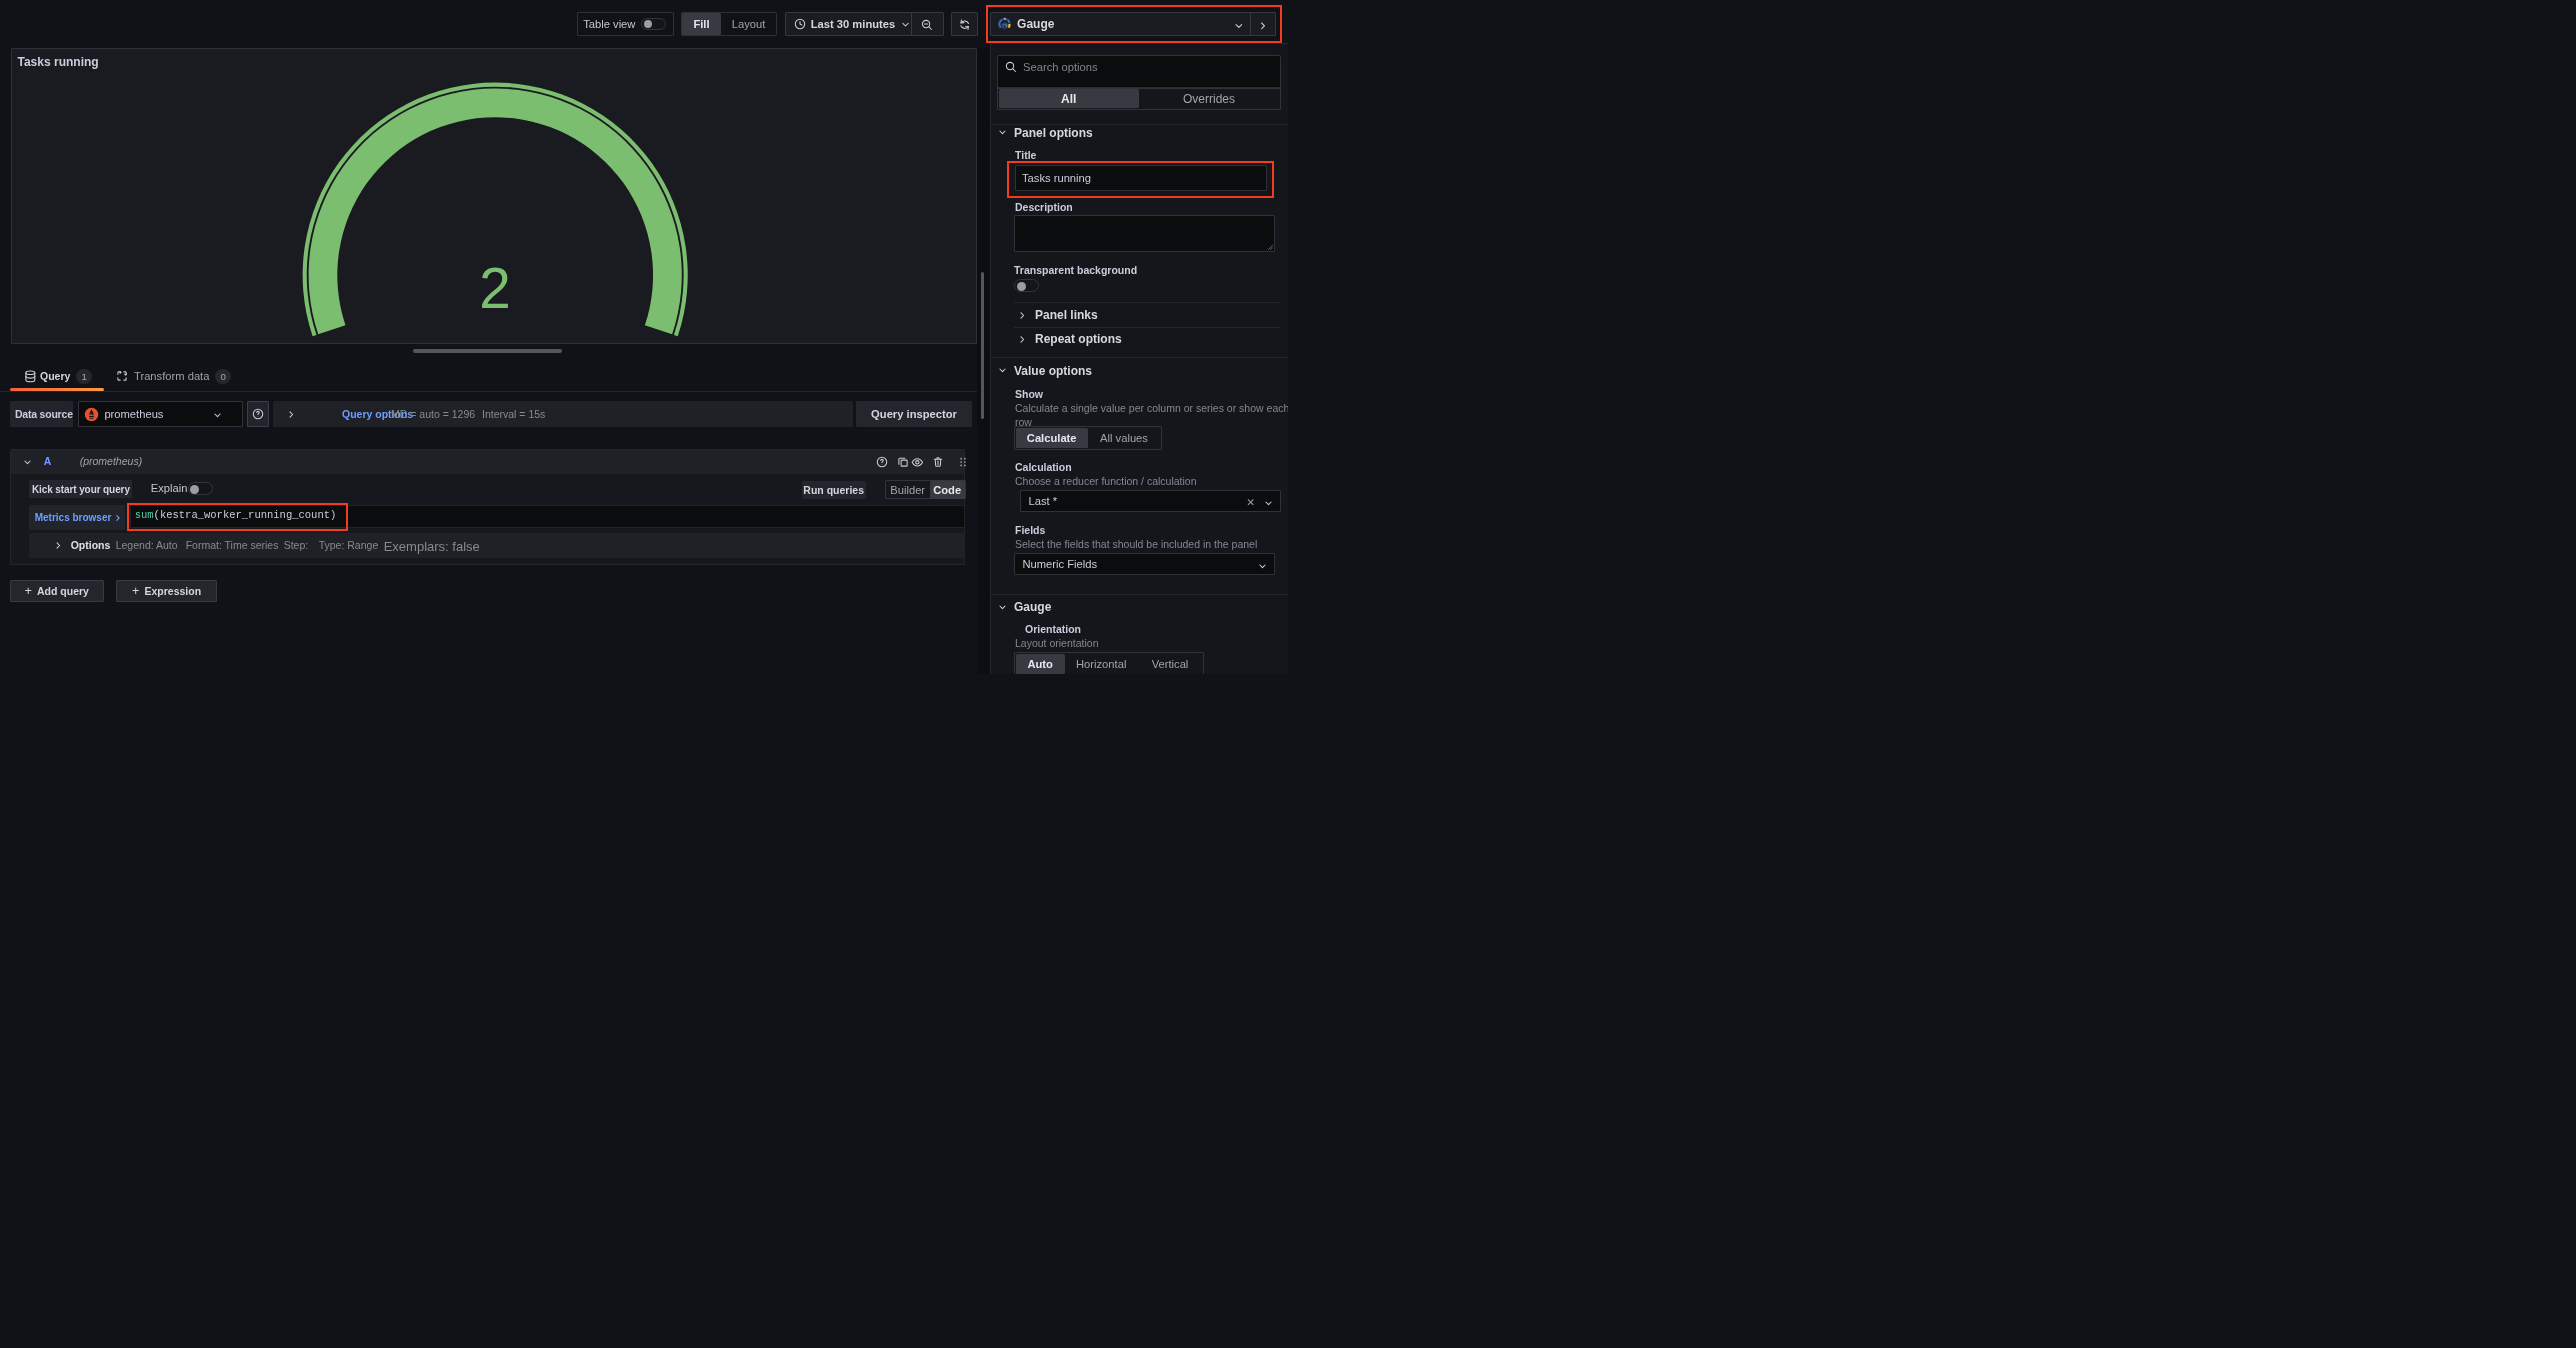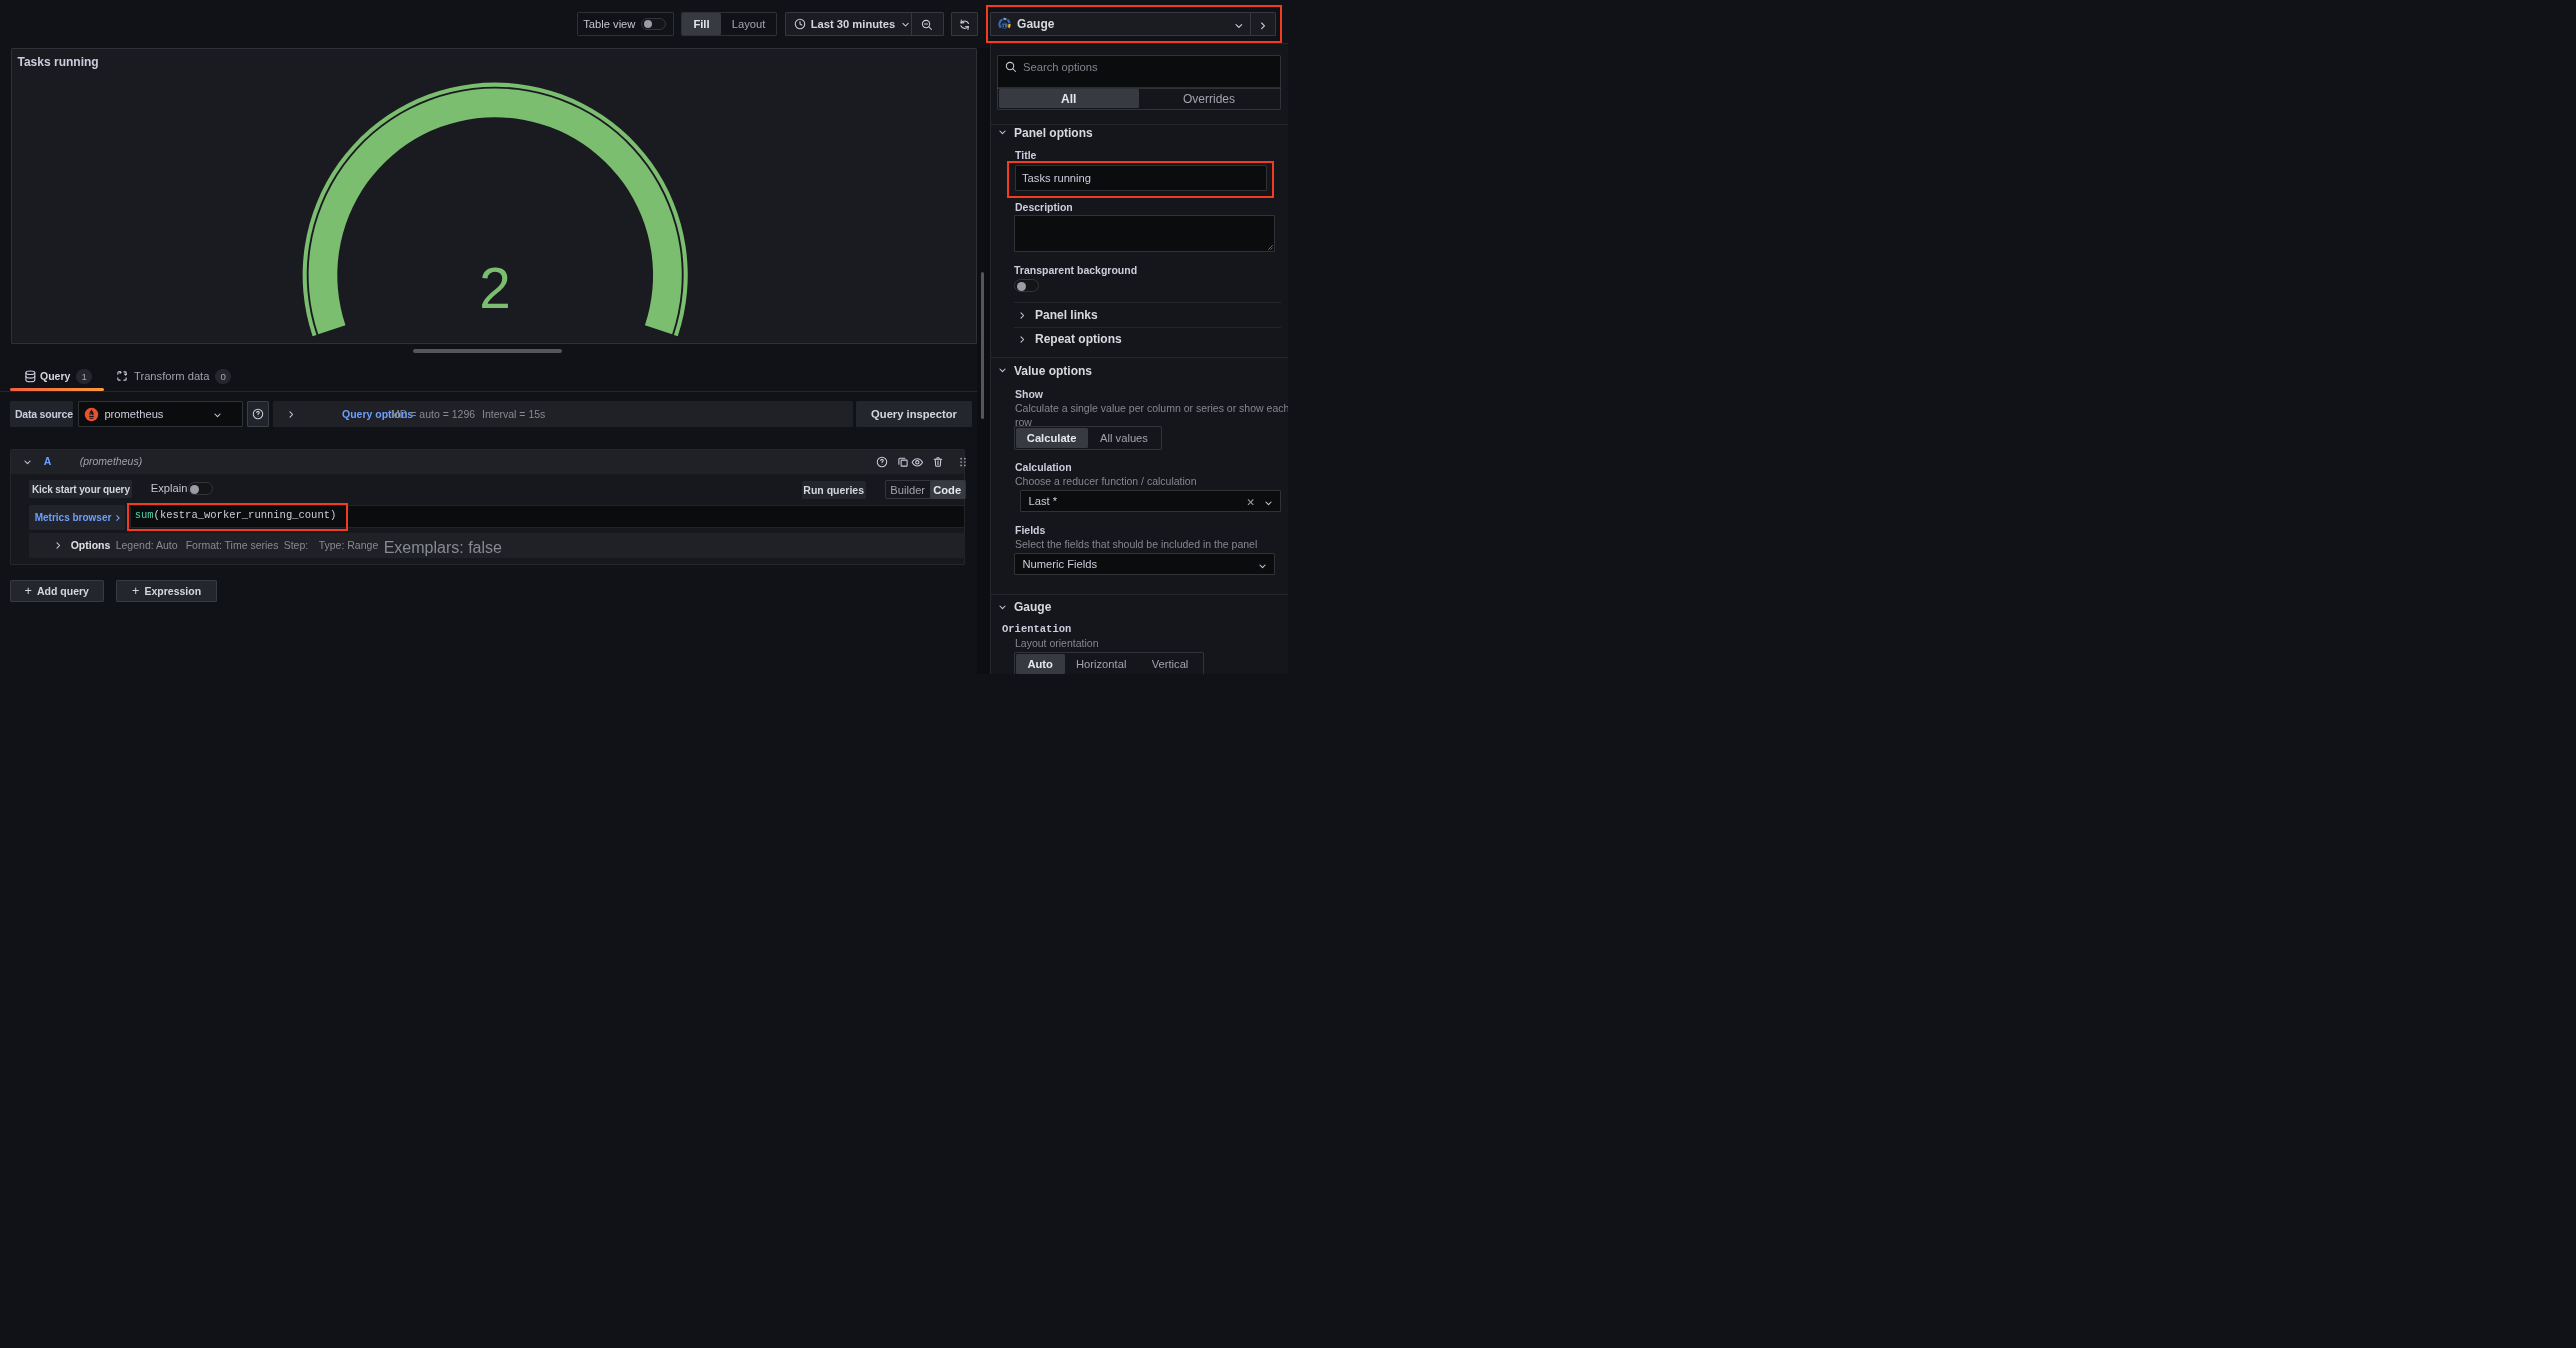--- a/index.html
+++ b/index.html
@@ -206,21 +206,21 @@
 
   <div class="abs" style="left:18px; top:83px; width:936px; height:25px; background:#1f2127; border-radius:1.5px;">
     <svg class="ico" style="position:absolute; left:25px; top:7.5px;" width="9" height="9" viewBox="0 0 12 12">
           <path d="M4 2.5 L7.5 6 L4 9.5"></path>
         </svg>
     <span style="position:absolute; left:42px; top:6px; font-size:10.5px; font-weight:700; color:#e0e1e7;">Options</span>
     <span class="txt-sec" style="position:absolute; left:87px; top:6px; font-size:10.5px;">Legend: Auto</span>
     <span class="txt-sec" style="position:absolute; left:157px; top:6px; font-size:10.5px;">Format: Time series</span>
     <span class="txt-sec" style="position:absolute; left:255px; top:6px; font-size:10.5px;">Step:</span>
     <span class="txt-sec" style="position:absolute; left:290px; top:6px; font-size:10.5px;">Type: Range</span>
-    <span class="txt-sec" style="position:absolute; left:355px; top:6px; font-size:16px;">Exemplars: false</span>
+    <span class="txt-sec" style="position:absolute; left:355px; top:6px; font-size:13px;">Exemplars: false</span>
   </div>
 
   <div class="abs btn-sec" style="left:791px; top:31px; width:64px; height:18px; font-size:10.5px; font-weight:600; display:flex; align-items:center; justify-content:center;">Run queries</div>
   <div class="abs box" style="left:874px; top:30px; width:81px; height:19.4px; background:transparent; display:flex;align-items:center;">
     <div style="flex:1; display:flex; align-items:center; justify-content:center; font-size:11.2px; color:#a2a4ad;">Builder</div>
     <div class="seg" style="width:35px; height:18px; display:flex; align-items:center; justify-content:center; font-size:11.2px;">Code</div>
   </div>
 </div>
 
 <div class="abs btn-sec" style="left:9.7px; top:580px; width:94px; height:22.4px; border:0.7px solid rgba(204,204,220,0.12); display:flex; align-items:center; justify-content:center; font-size:10.5px; font-weight:600;"><span style="font-weight:400; font-size:12.7px; margin-right:5.2px;">+</span> Add query</div>
@@ -294,21 +294,21 @@
   <svg class="ico" style="position:absolute; right:7.5px; top:7.5px;" width="9" height="9" viewBox="0 0 12 12">
         <path d="M2.5 4 L6 7.5 L9.5 4"></path>
       </svg>
 </div>
 <div class="divh" style="left:991px; top:594px; width:297px;"></div>
 
 <svg class="ico abs" style="left:998px; top:603px;" width="9" height="9" viewBox="0 0 12 12">
       <path d="M2.5 4 L6 7.5 L9.5 4"></path>
     </svg>
 <div class="abs hdr16" style="left:1014px; top:600px;">Gauge</div>
-<div class="abs lbl" style="left:1002px; top:623px;font-family:Liberation Mono, monospace;">Orientation</div>
+<div class="abs lbl" style="left:1025px; top:623px;">Orientation</div>
 <div class="abs desc" style="left:1015px; top:637px;">Layout orientation</div>
 <div class="abs box" style="left:1014px; top:652px; width:190px; height:24px; background:transparent; display:flex; padding:0.7px;">
   <div class="seg" style="width:49px; display:flex; align-items:center; justify-content:center; font-size:11.2px;">Auto</div>
   <div style="width:73px; display:flex; align-items:center; justify-content:center; font-size:11.2px; color:#a2a4ad;">Horizontal</div>
   <div style="flex:1; display:flex; align-items:center; justify-content:center; font-size:11.2px; color:#a2a4ad;">Vertical</div>
 </div>
 
 </div>
 
 

